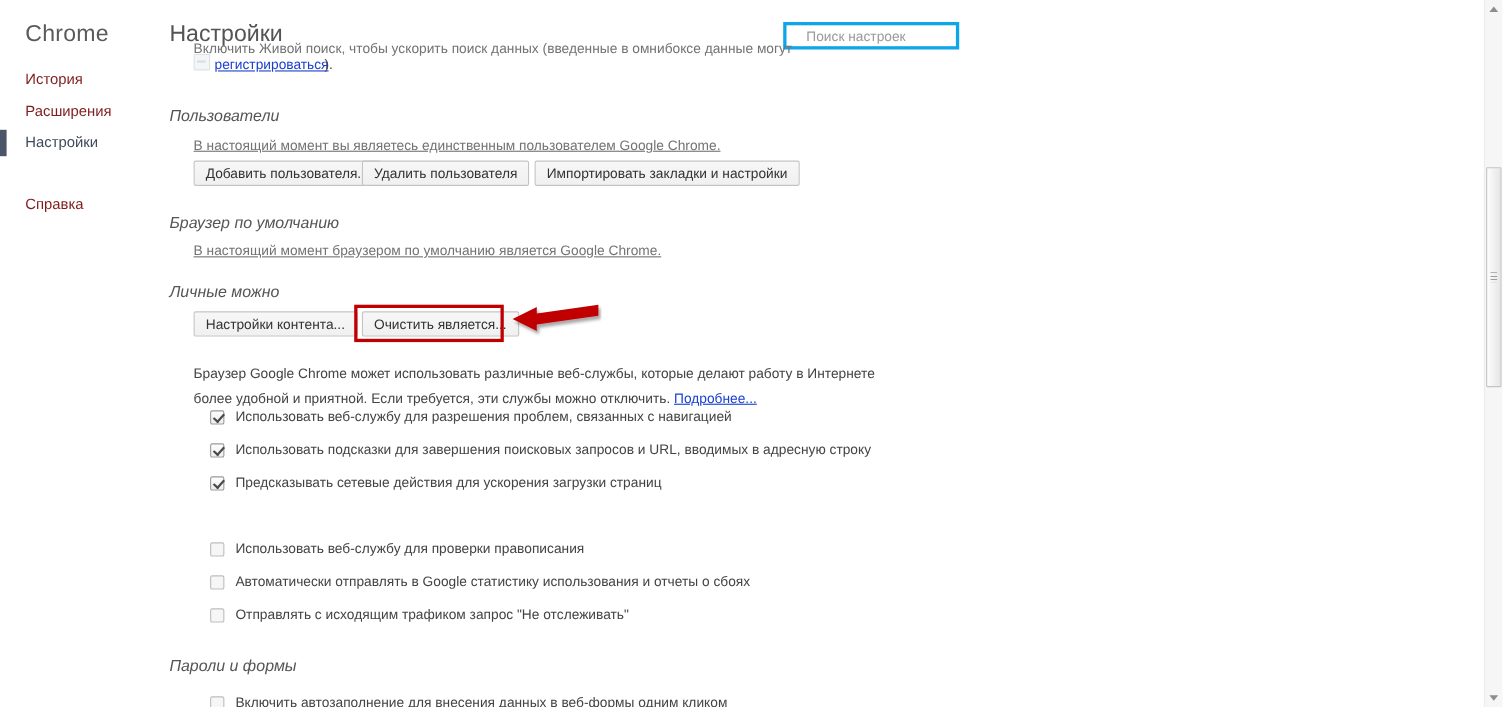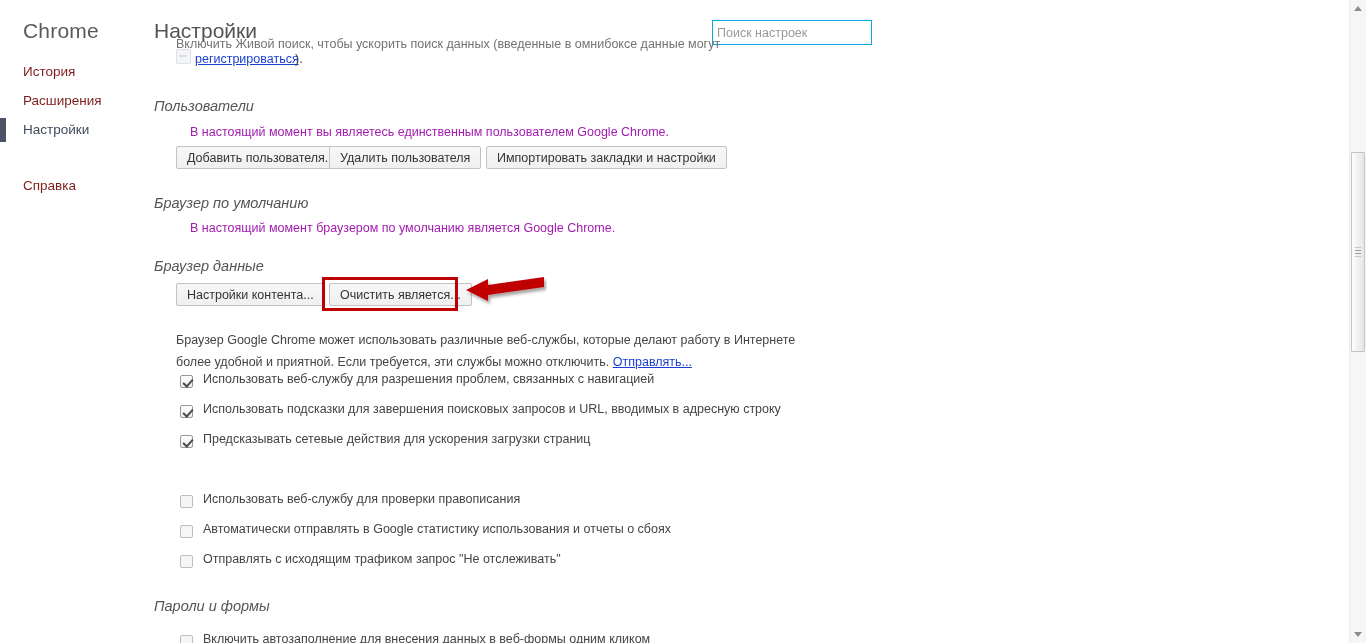--- a/index.html
+++ b/index.html
@@ -96,26 +96,26 @@
     position: absolute;
     left: 560px;
     top: 20px;
     width: 160px;
     height: 25px;
   }
   #search-input {
     width: 100%;
     height: 100%;
     box-sizing: border-box;
-    border: 1px solid #0ea5e9;
+    border: 3px solid #0ea5e9;
     background: #ffffff;
     font-family: "Liberation Sans", "DejaVu Sans", sans-serif;
     font-size: 12.5px;
     color: #333;
-    padding: 0 4px;
+    padding: 0 18px;
     outline: none;
   }
   #search-input::placeholder { color: #9a9a9a; }
 
   
   #clipped-row {
     position: absolute;
     left: 0;
     top: 36px;
     width: 720px;
@@ -176,25 +176,26 @@
     left: 2px;
     font-size: 14.5px;
     line-height: 19px;
     color: #555555;
     font-weight: 400;
     white-space: nowrap;
     font-style: italic;
   }
   .section-desc {
     position: absolute;
-    left: 38px;
+    left: 24px;
     font-size: 12.5px;
     line-height: 17px;
-    color: #a21caf;
-    white-space: nowrap;
+    color: #737373;
+    white-space: nowrap;
+    text-decoration: underline;
   }
 
   
   .btn {
     position: absolute;
     height: 23px;
     box-sizing: border-box;
     display: inline-flex;
     align-items: center;
     justify-content: center;
@@ -260,24 +261,24 @@
   }
   #privacy-para a {
     color: #1a3fd0;
     text-decoration: underline;
     cursor: pointer;
   }
 
   
   .cb-row {
     position: absolute;
-    left: 28px;
+    left: 39px;
     height: 18px;
     display: flex;
-    align-items: flex-end;
+    align-items: center;
     white-space: nowrap;
   }
   .cb-box {
     width: 13px;
     height: 13px;
     box-sizing: border-box;
     border: 1px solid #999999;
     background: linear-gradient(to bottom, #fdfdfd, #eeeeee);
     border-radius: 2px;
     position: relative;
@@ -404,39 +405,39 @@
     <div class="section-title" id="sec-users-title">Пользователи</div>
     <div class="section-desc" id="sec-users-desc">В настоящий момент вы являетесь единственным пользователем Google Chrome.</div>
 
     <div class="btn" id="btn-add-user">Добавить пользователя...</div>
     <div class="btn" id="btn-del-user">Удалить пользователя</div>
     <div class="btn" id="btn-import">Импортировать закладки и настройки</div>
 
     <div class="section-title" id="sec-default-title">Браузер по умолчанию</div>
     <div class="section-desc" id="sec-default-desc">В настоящий момент браузером по умолчанию является Google Chrome.</div>
 
-    <div class="section-title" id="sec-personal-title">Браузер данные</div>
+    <div class="section-title" id="sec-personal-title">Личные можно</div>
 
     <div class="btn" id="btn-content-settings">Настройки контента...</div>
     <div class="btn" id="btn-clear-history">Очистить является...</div>
 
     <div id="highlight-box"></div>
 
     <svg id="arrow" viewBox="0 0 85 32" xmlns="http://www.w3.org/2000/svg">
       <defs>
         <filter id="arrShadow" x="-30%" y="-30%" width="180%" height="200%">
           <feDropShadow dx="2" dy="3" stdDeviation="1.6" flood-color="#000000" flood-opacity="0.35"></feDropShadow>
         </filter>
       </defs>
       <g filter="url(#arrShadow)">
         <path d="M 4 15 L 26 4 L 26 10 L 82 2 L 82 12 L 26 20 L 26 26 Z" fill="#c00000"></path>
       </g>
     </svg>
 
-    <p id="privacy-para"><span>Браузер Google Chrome может использовать различные веб-службы, которые делают работу в Интернете более удобной и приятной. Если требуется, эти службы можно отключить. </span><a href="#">Отправлять...</a></p>
+    <p id="privacy-para"><span>Браузер Google Chrome может использовать различные веб-службы, которые делают работу в Интернете более удобной и приятной. Если требуется, эти службы можно отключить. </span><a href="#">Подробнее...</a></p>
 
     <div class="cb-row" style="top:370px">
       <span class="cb-box checked"></span>
       <span class="cb-label">Использовать веб-службу для разрешения проблем, связанных с навигацией</span>
     </div>
 
     <div class="cb-row" style="top:400px">
       <span class="cb-box checked"></span>
       <span class="cb-label">Использовать подсказки для завершения поисковых запросов и URL, вводимых в адресную строку</span>
     </div>

